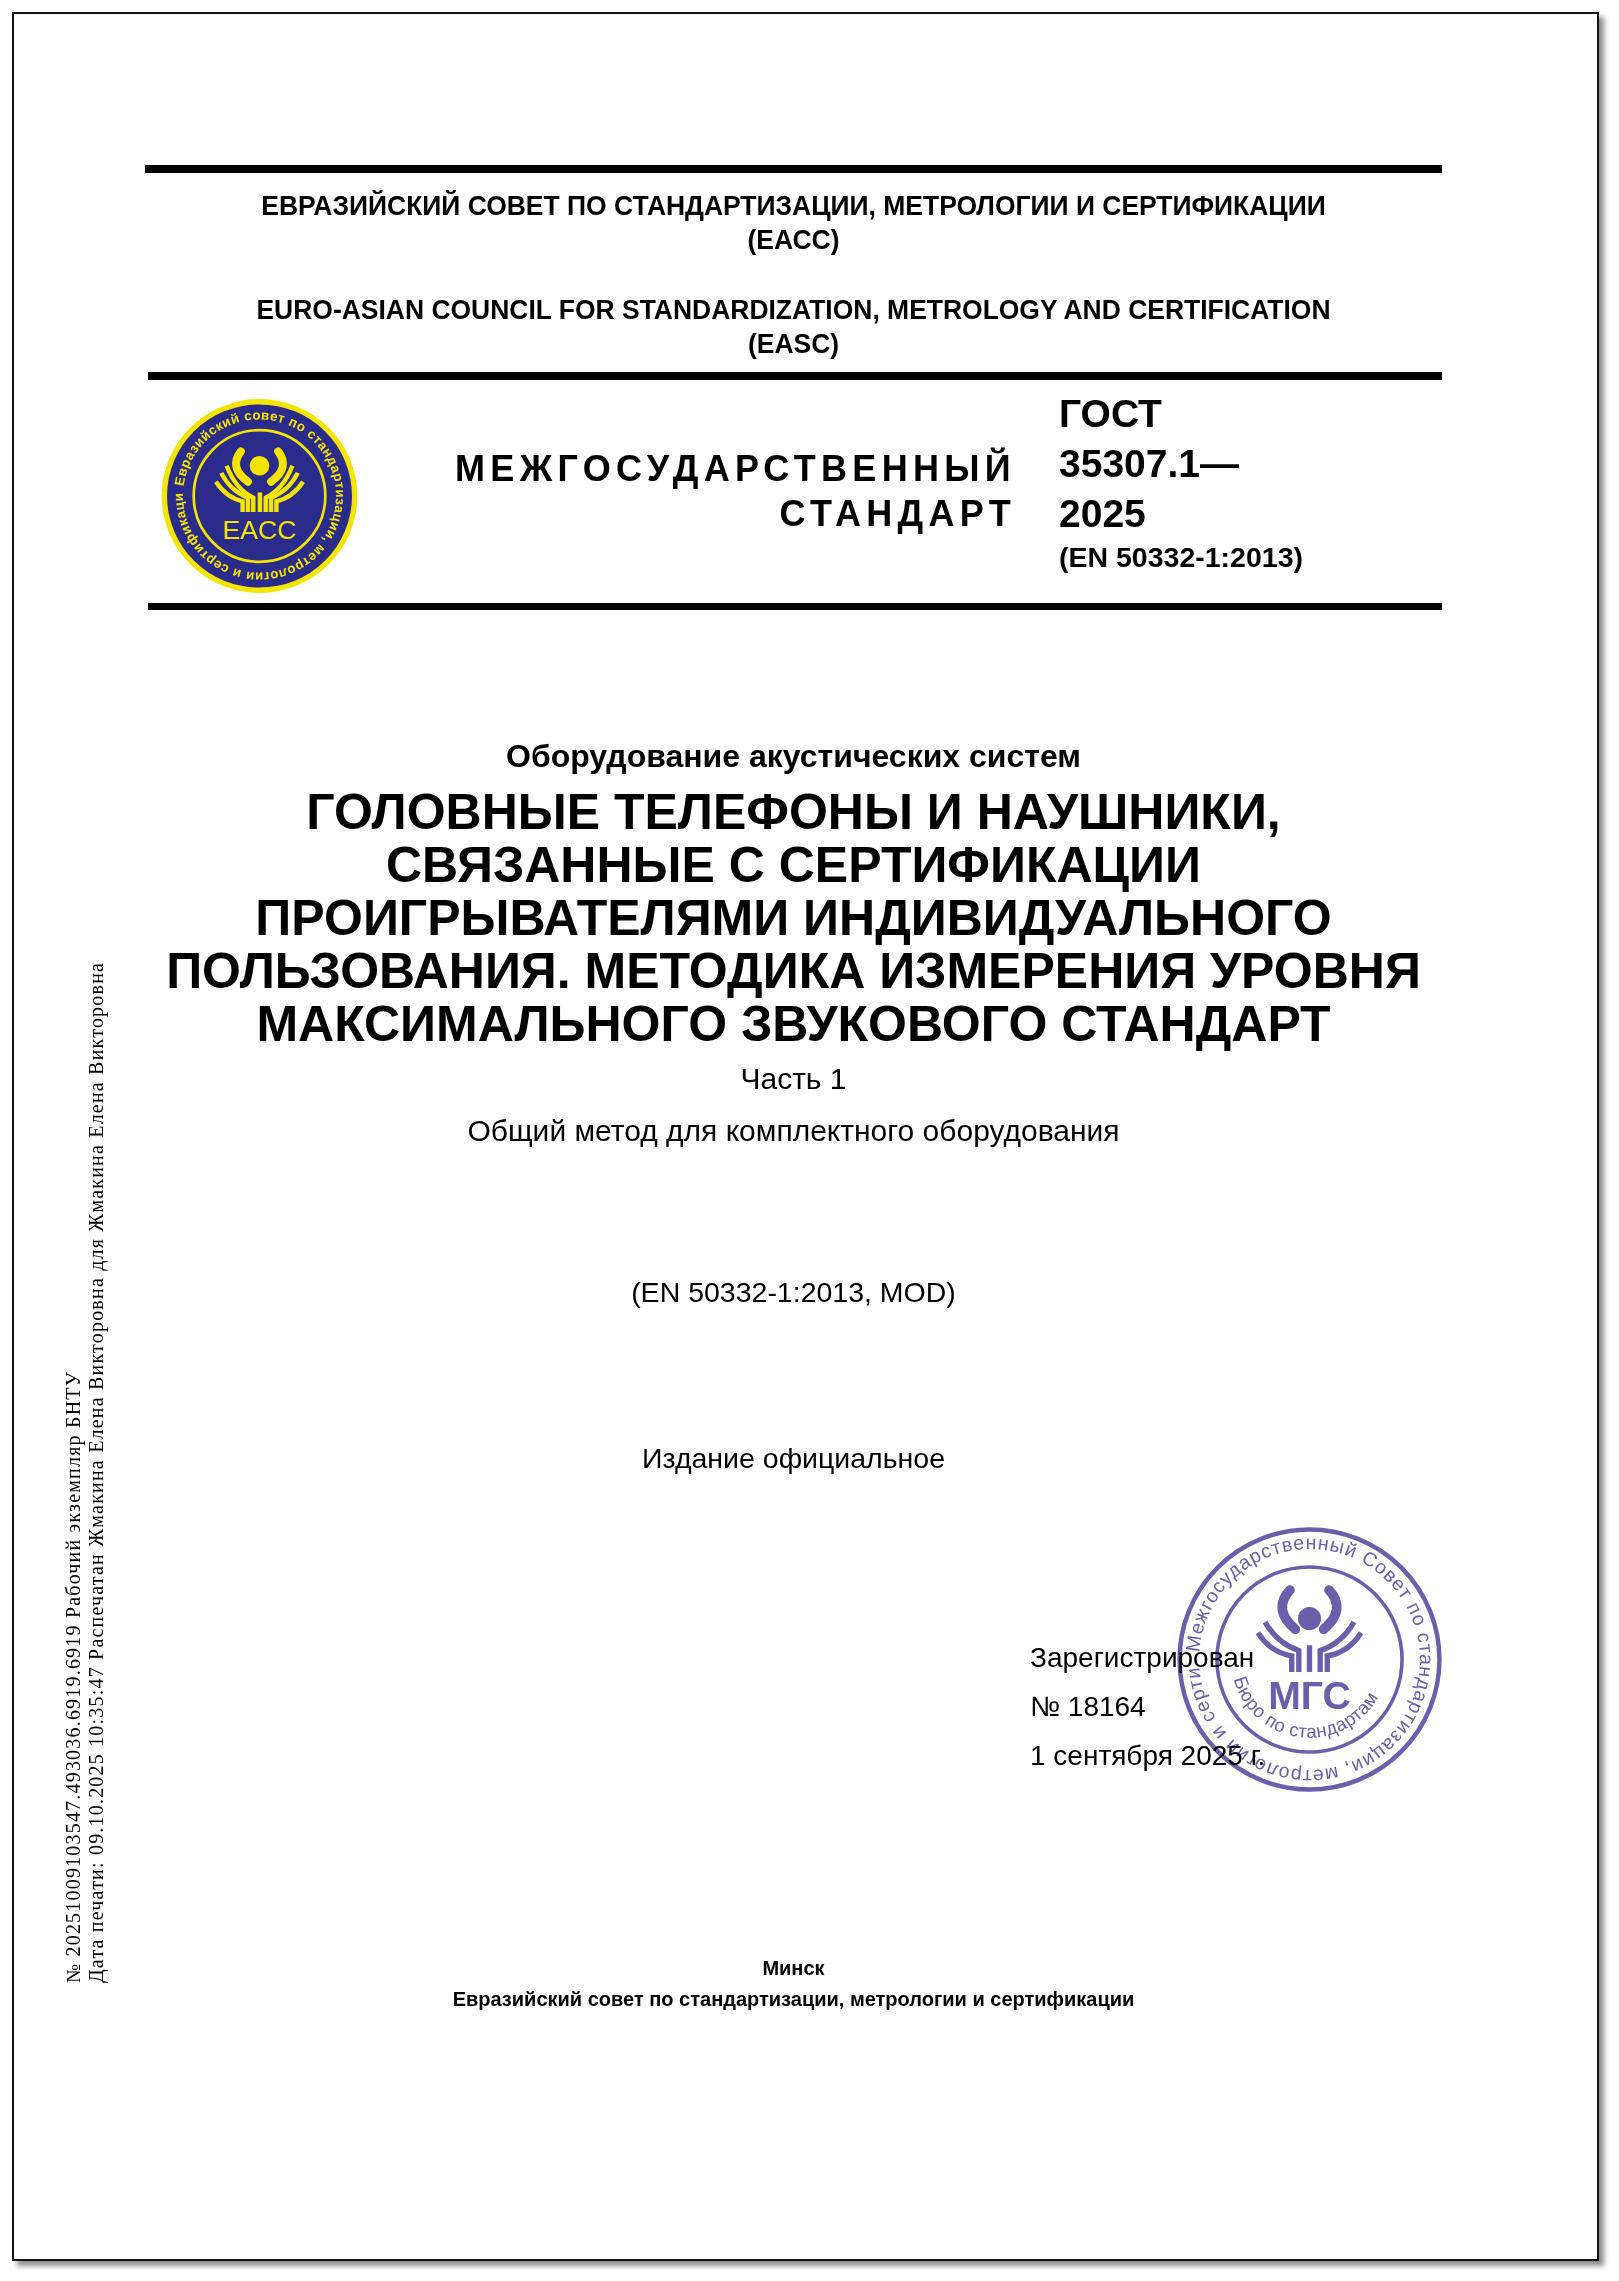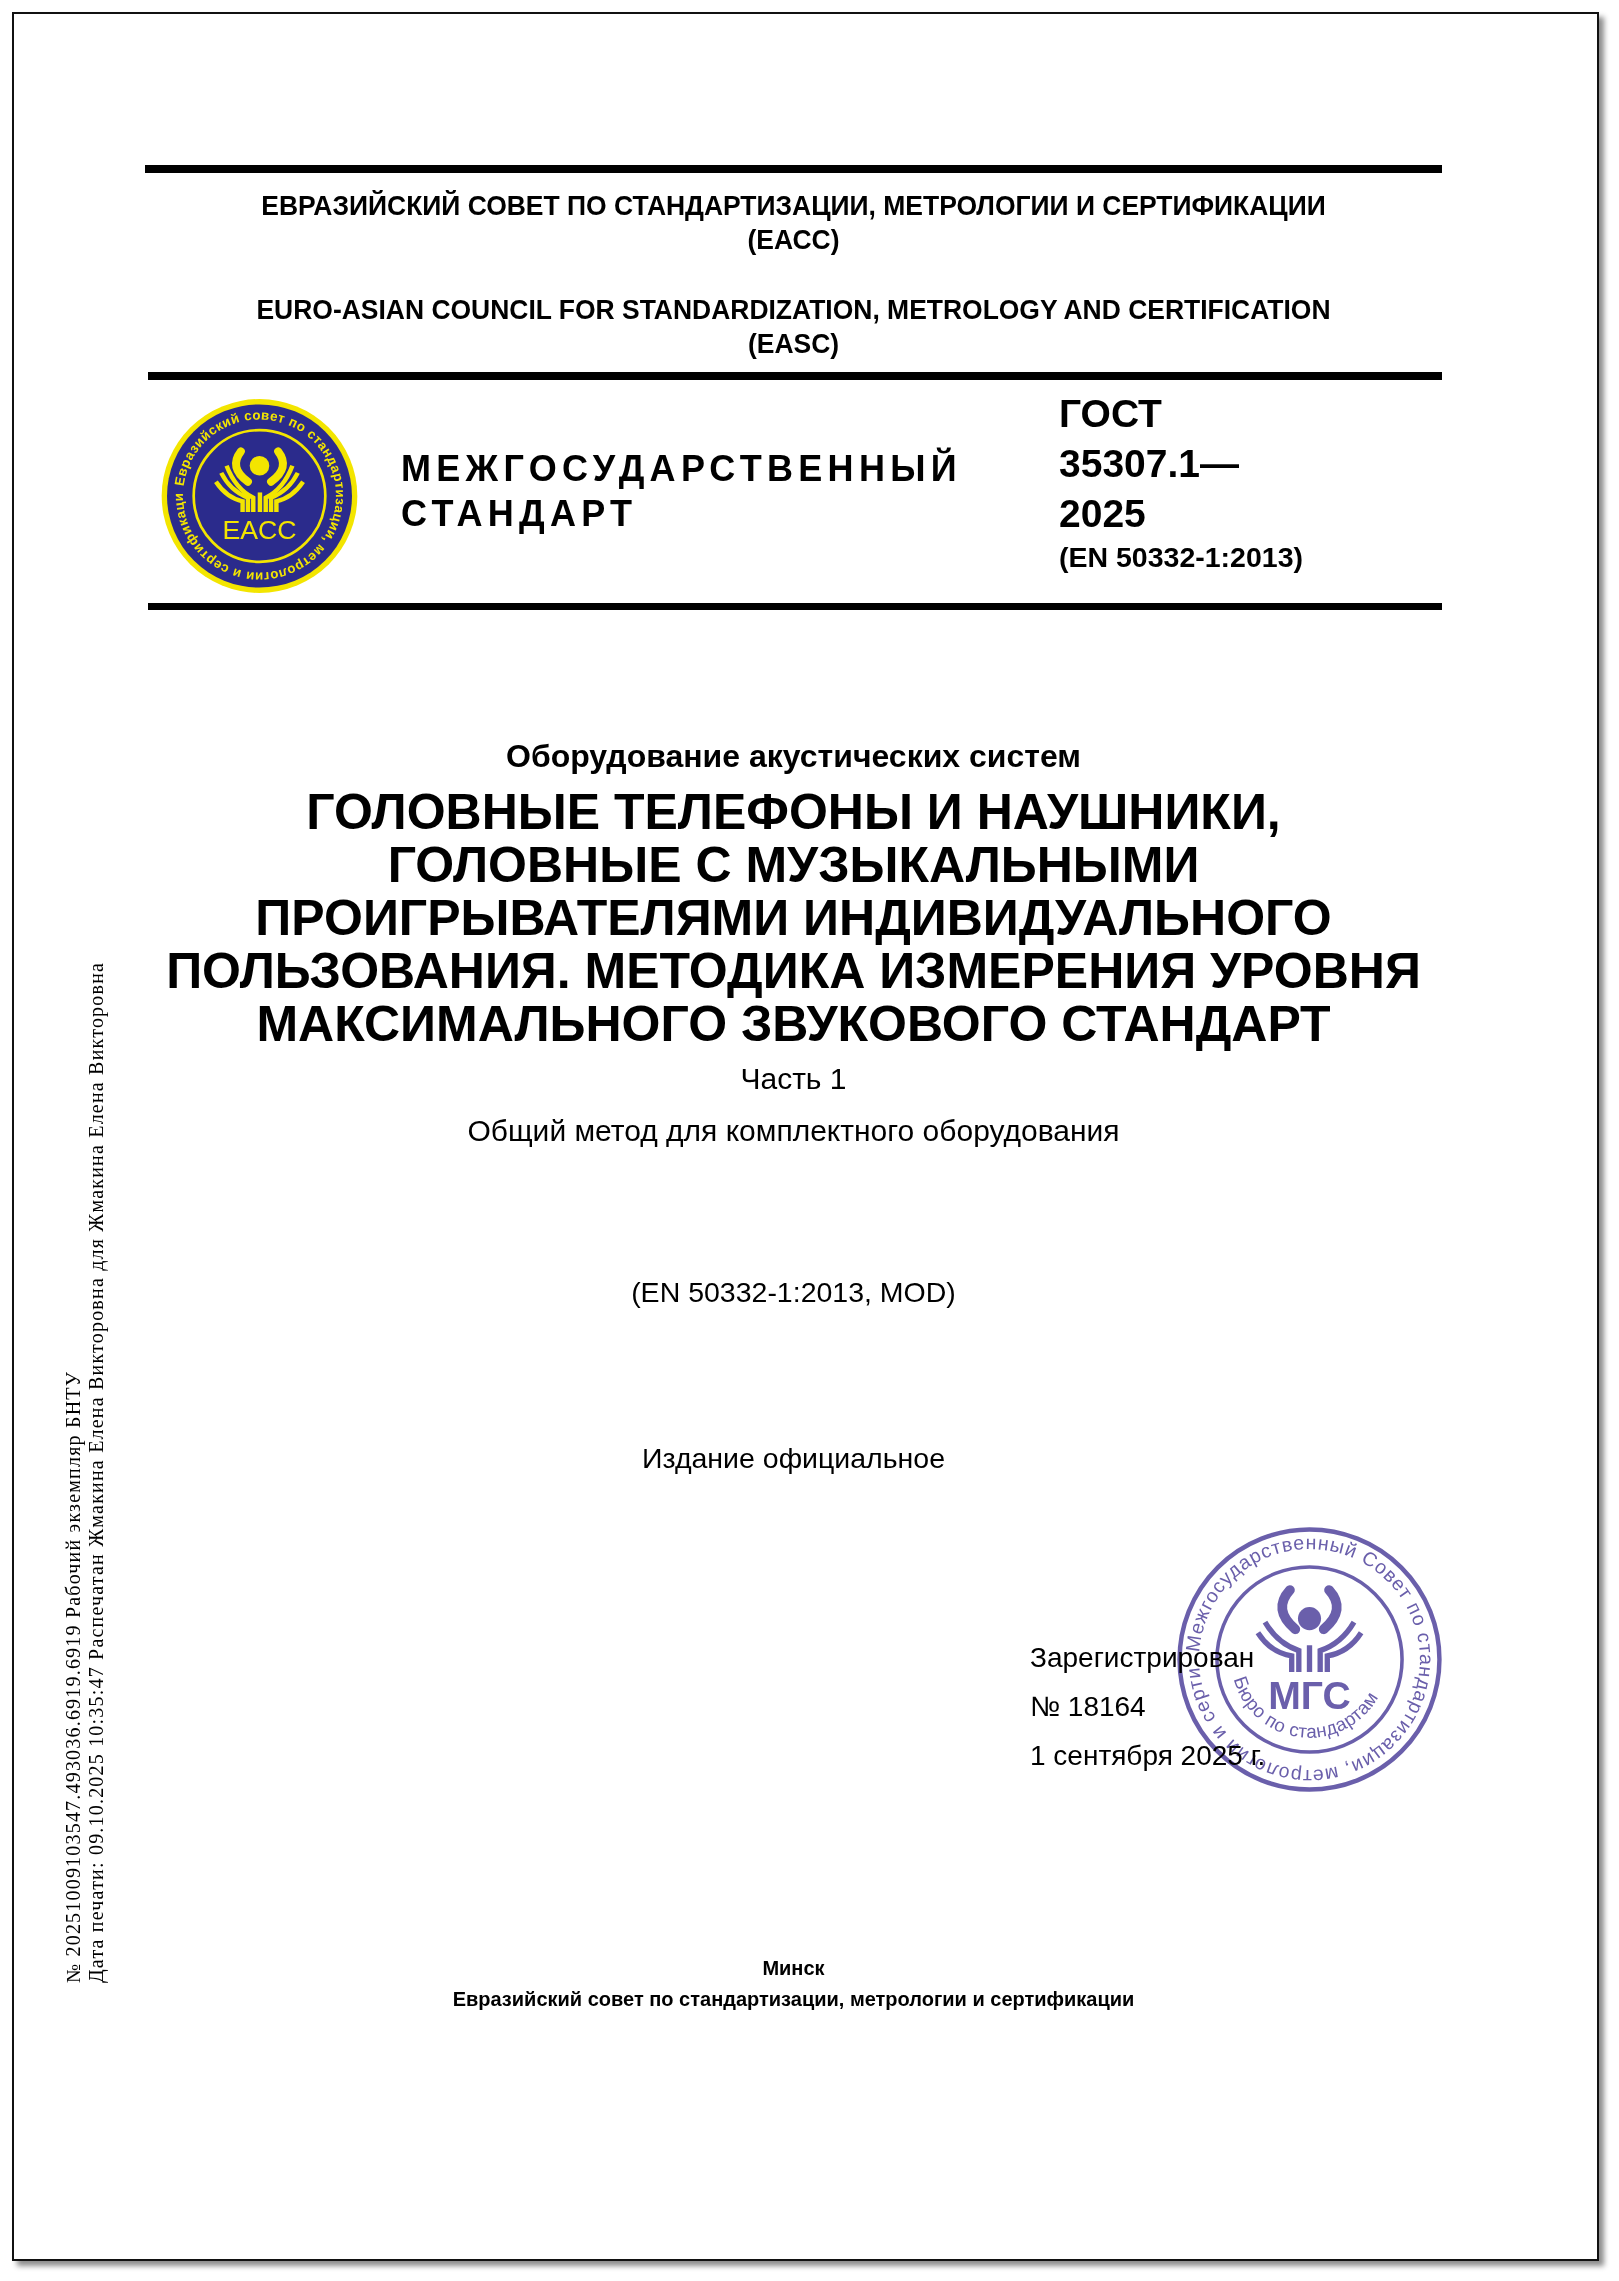--- a/index.html
+++ b/index.html
@@ -9,21 +9,21 @@
   }
   .page {
     position: absolute; left: 11.6px; top: 11.6px; width: 1583px; height: 2245px;
     border: 2.7px solid #111; background: #fff;
     box-shadow: 5.3px 5.3px 5.3px rgba(0,0,0,0.45);
   }
   .rule { position: absolute; background: #000; }
   .abs { position: absolute; }
   .center { text-align: center; }
   .hdr-line { font-size: 27px; font-weight: bold; text-align: center; line-height: 34px; transform: scaleX(0.98); }
-  .mgs-title { font-size: 36px; font-weight: bold; letter-spacing: 5.3px; text-align: left; line-height: 45px; }
+  .mgs-title { font-size: 36px; font-weight: bold; letter-spacing: 5.3px; text-align: right; line-height: 45px; }
   .gost { font-size: 39px; font-weight: bold; line-height: 50px; }
   .gost-en { font-size: 28.5px; font-weight: bold; line-height: 36px; }
   .sub1 { font-size: 32px; font-weight: bold; }
   .title { font-size: 50px; font-weight: bold; line-height: 53px; }
   .mid { font-size: 30px; font-weight: normal; }
   .reg { font-size: 28px; line-height: 49px; }
   .foot { font-size: 20px; font-weight: bold; line-height: 31px; }
   .side {
     position: absolute; font-family: "Liberation Serif", serif; font-size: 20px; line-height: 23px;
     letter-spacing: 1.2px; white-space: nowrap; transform-origin: 0 0; transform: rotate(-90deg);
@@ -88,21 +88,21 @@
   <div class="gost">2025</div>
   <div class="gost-en">(EN 50332-1:2013)</div>
 </div>
 
 <div class="rule" style="left:148px; top:603px; width:1294px; height:7.1px;"></div>
 
 <div class="abs center" style="left:143px; top:736px; width:1301px;">
   <div class="sub1" style="line-height:41px;">Оборудование акустических систем</div>
   <div style="height:9px"></div>
   <div class="title">ГОЛОВНЫЕ ТЕЛЕФОНЫ И НАУШНИКИ,</div>
-  <div class="title">ГОЛОВНЫЕ С МУЗЫКАЛЬНЫМИ</div>
+  <div class="title">СВЯЗАННЫЕ С СЕРТИФИКАЦИИ</div>
   <div class="title">ПРОИГРЫВАТЕЛЯМИ ИНДИВИДУАЛЬНОГО</div>
   <div class="title">ПОЛЬЗОВАНИЯ. МЕТОДИКА ИЗМЕРЕНИЯ УРОВНЯ</div>
   <div class="title">МАКСИМАЛЬНОГО ЗВУКОВОГО СТАНДАРТ</div>
   <div class="mid" style="line-height:52px; margin-top:1.8px;">Часть 1</div>
   <div class="mid" style="line-height:52px;">Общий метод для комплектного оборудования</div>
 </div>
 
 <div class="abs center mid" style="left:143px; top:1276px; width:1301px; font-size:28.5px;">(EN 50332-1:2013, MOD)</div>
 
 <div class="abs center mid" style="left:143px; top:1442px; width:1301px; font-size:28.5px;">Издание официальное</div>

